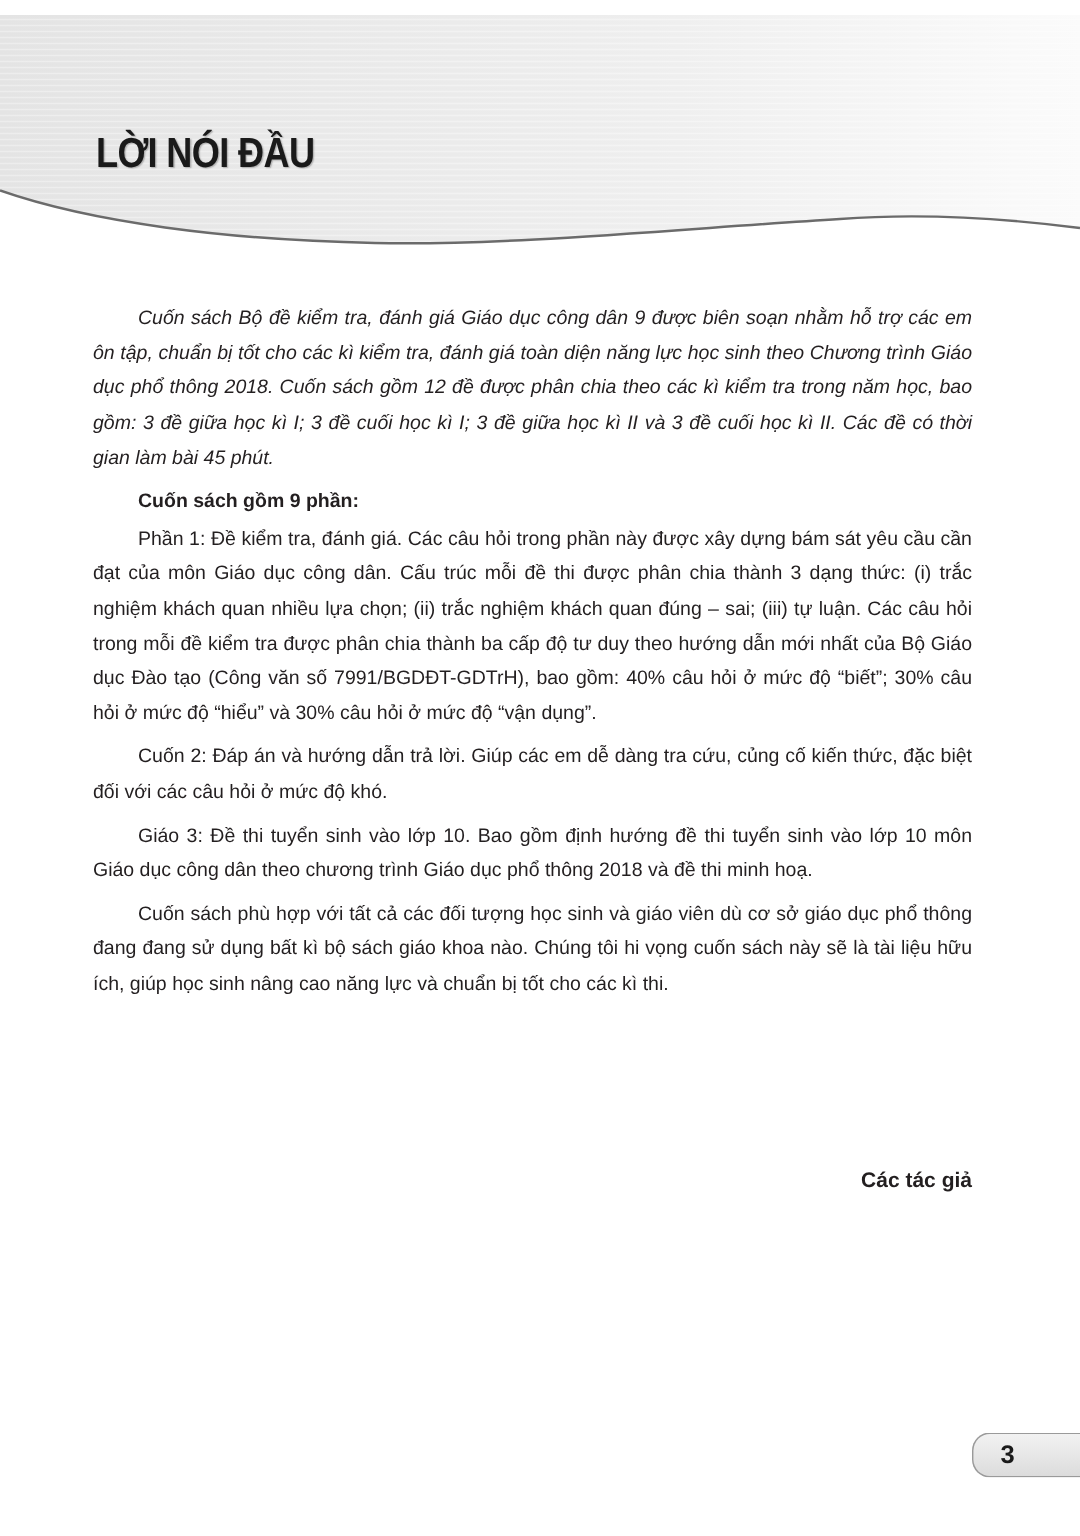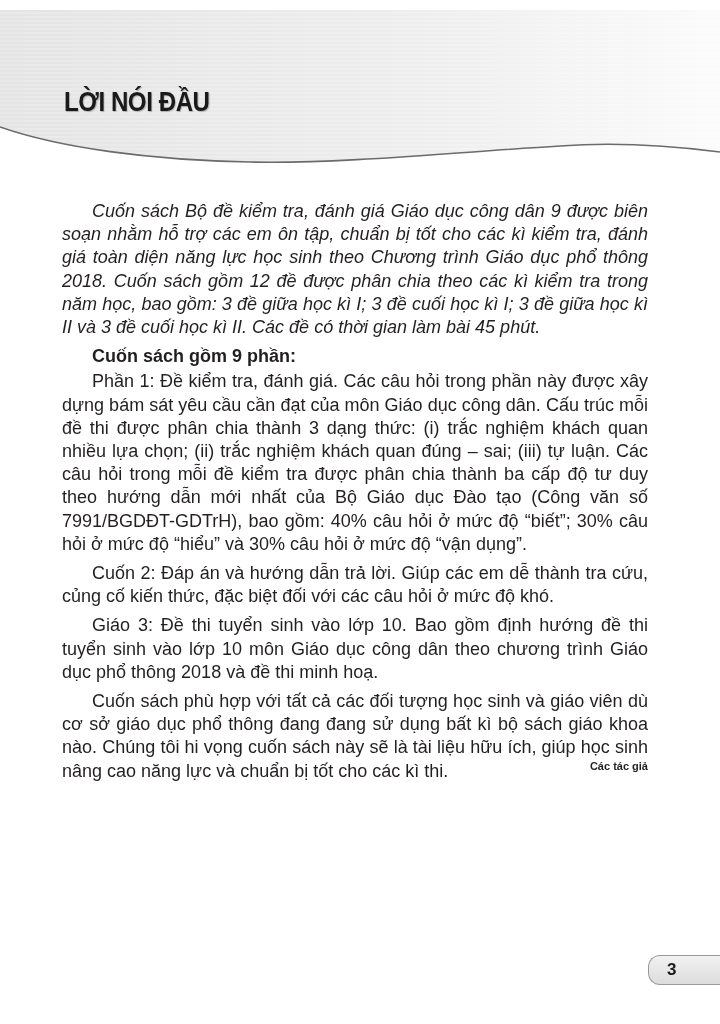--- a/index.html
+++ b/index.html
@@ -12,30 +12,30 @@
     .header-band svg { display: block; }
     .title {
       position: absolute; left: 64px; top: 86px;
       font-family: "Liberation Sans", sans-serif; font-weight: 700;
       font-size: 28px; letter-spacing: -0.5px; color: #1a1a1a;
       transform: scaleX(0.86); transform-origin: left center;
       text-shadow: 1px 1px 1px rgba(0,0,0,0.25);
     }
     .body-text {
       position: absolute; left: 62px; top: 200px; width: 586px;
-      font-size: 18px; line-height: 23.2px; text-align: justify;
+      font-size: 13px; line-height: 23.2px; text-align: justify;
     }
     .body-text p { margin: 0 0 6px 0; text-indent: 30px; }
     .body-text p.italic { font-style: italic; margin-bottom: 6px; }
     .body-text p.lead { font-weight: 700; margin-bottom: 2px; }
     .body-text p.tight { margin-bottom: 4px; }
     .bold { font-weight: 400; }
     .signature {
-      position: absolute; right: 72px; top: 760px;
-      font-weight: 700; font-size: 11px;
+      position: absolute; right: 72px; top: 778px;
+      font-weight: 700; font-size: 14px;
     }
     .page-tab {
       position: absolute; left: 648px; top: 955px; width: 90px; height: 30px;
       background: linear-gradient(#f2f2f2, #dcdcdc);
       border: 1px solid #9a9a9a; border-right: none;
       border-radius: 12px 0 0 12px;
       box-sizing: border-box;
     }
     .page-num {
       position: absolute; left: 18px; top: 4px;
@@ -63,21 +63,21 @@
     <path d="M0,127 C60,148 150,160 250,162 C340,164 460,152 560,146 C600,143 650,143 720,152" fill="none" stroke="#6b6b6b" stroke-width="1.6"></path>
   </svg>
 </div>
 
 <div class="title">LỜI NÓI ĐẦU</div>
 
 <div class="body-text">
   <p class="italic">Cuốn sách Bộ đề kiểm tra, đánh giá Giáo dục công dân 9 được biên soạn nhằm hỗ trợ các em ôn tập, chuẩn bị tốt cho các kì kiểm tra, đánh giá toàn diện năng lực học sinh theo Chương trình Giáo dục phổ thông 2018. Cuốn sách gồm 12 đề được phân chia theo các kì kiểm tra trong năm học, bao gồm: 3 đề giữa học kì I; 3 đề cuối học kì I; 3 đề giữa học kì II và 3 đề cuối học kì II. Các đề có thời gian làm bài 45 phút.</p>
   <p class="lead">Cuốn sách gồm 9 phần:</p>
   <p><span class="bold">Phần 1:</span><span> Đề kiểm tra, đánh giá. Các câu hỏi trong phần này được xây dựng bám sát yêu cầu cần đạt của môn Giáo dục công dân. Cấu trúc mỗi đề thi được phân chia thành 3 dạng thức: (i) trắc nghiệm khách quan nhiều lựa chọn; (ii) trắc nghiệm khách quan đúng – sai; (iii) tự luận. Các câu hỏi trong mỗi đề kiểm tra được phân chia thành ba cấp độ tư duy theo hướng dẫn mới nhất của Bộ Giáo dục Đào tạo (Công văn số 7991/BGDĐT-GDTrH), bao gồm: 40% câu hỏi ở mức độ “biết”; 30% câu hỏi ở mức độ “hiểu” và 30% câu hỏi ở mức độ “vận dụng”.</span></p>
-  <p><span class="bold">Cuốn 2:</span><span> Đáp án và hướng dẫn trả lời. Giúp các em dễ thành tra cứu, củng cố kiến thức, đặc biệt đối với các câu hỏi ở mức độ khó.</span></p>
+  <p><span class="bold">Cuốn 2:</span><span> Đáp án và hướng dẫn trả lời. Giúp các em dễ dàng tra cứu, củng cố kiến thức, đặc biệt đối với các câu hỏi ở mức độ khó.</span></p>
   <p><span class="bold">Giáo 3:</span><span> Đề thi tuyển sinh vào lớp 10. Bao gồm định hướng đề thi tuyển sinh vào lớp 10 môn Giáo dục công dân theo chương trình Giáo dục phổ thông 2018 và đề thi minh hoạ.</span></p>
   <p class="tight">Cuốn sách phù hợp với tất cả các đối tượng học sinh và giáo viên dù cơ sở giáo dục phổ thông đang đang sử dụng bất kì bộ sách giáo khoa nào. Chúng tôi hi vọng cuốn sách này sẽ là tài liệu hữu ích, giúp học sinh nâng cao năng lực và chuẩn bị tốt cho các kì thi.</p>
 </div>
 
 <div class="signature">Các tác giả</div>
 
 <div class="page-tab">
   <span class="page-num">3</span>
 </div>
 

